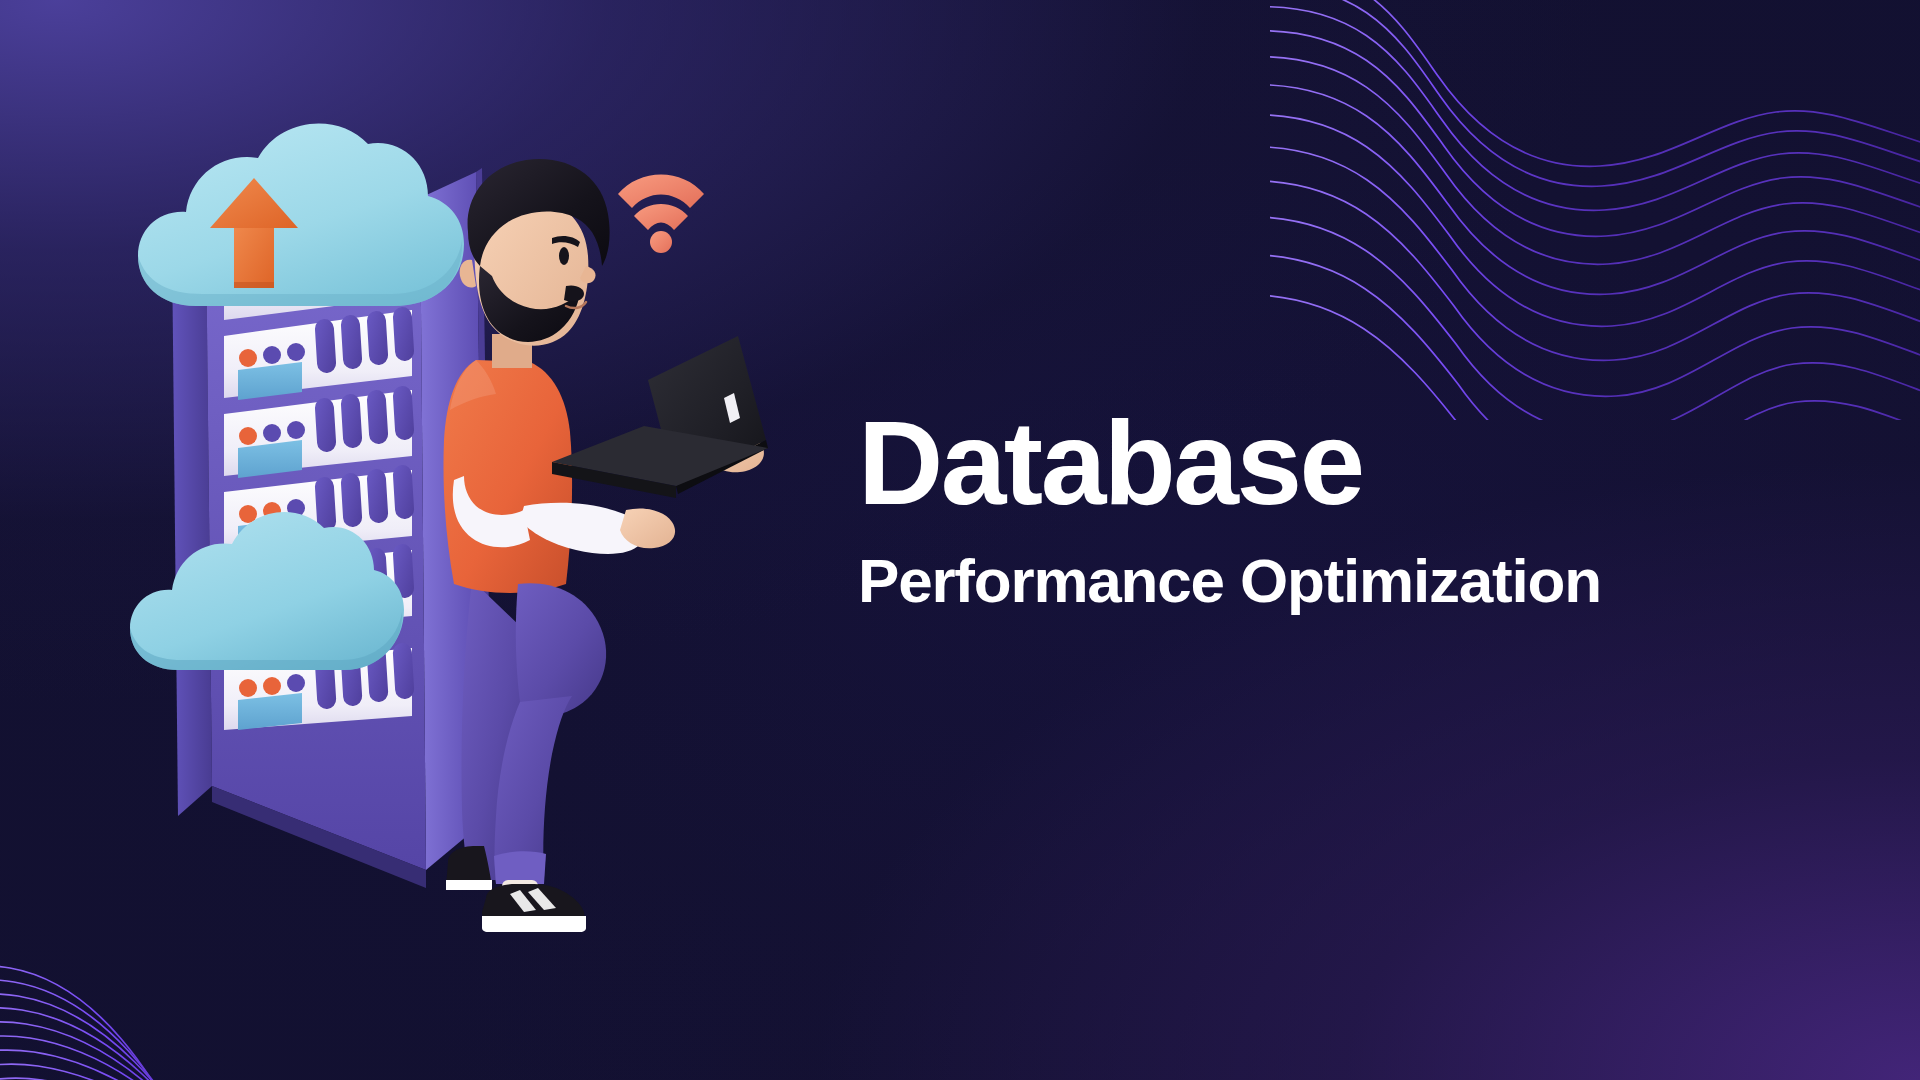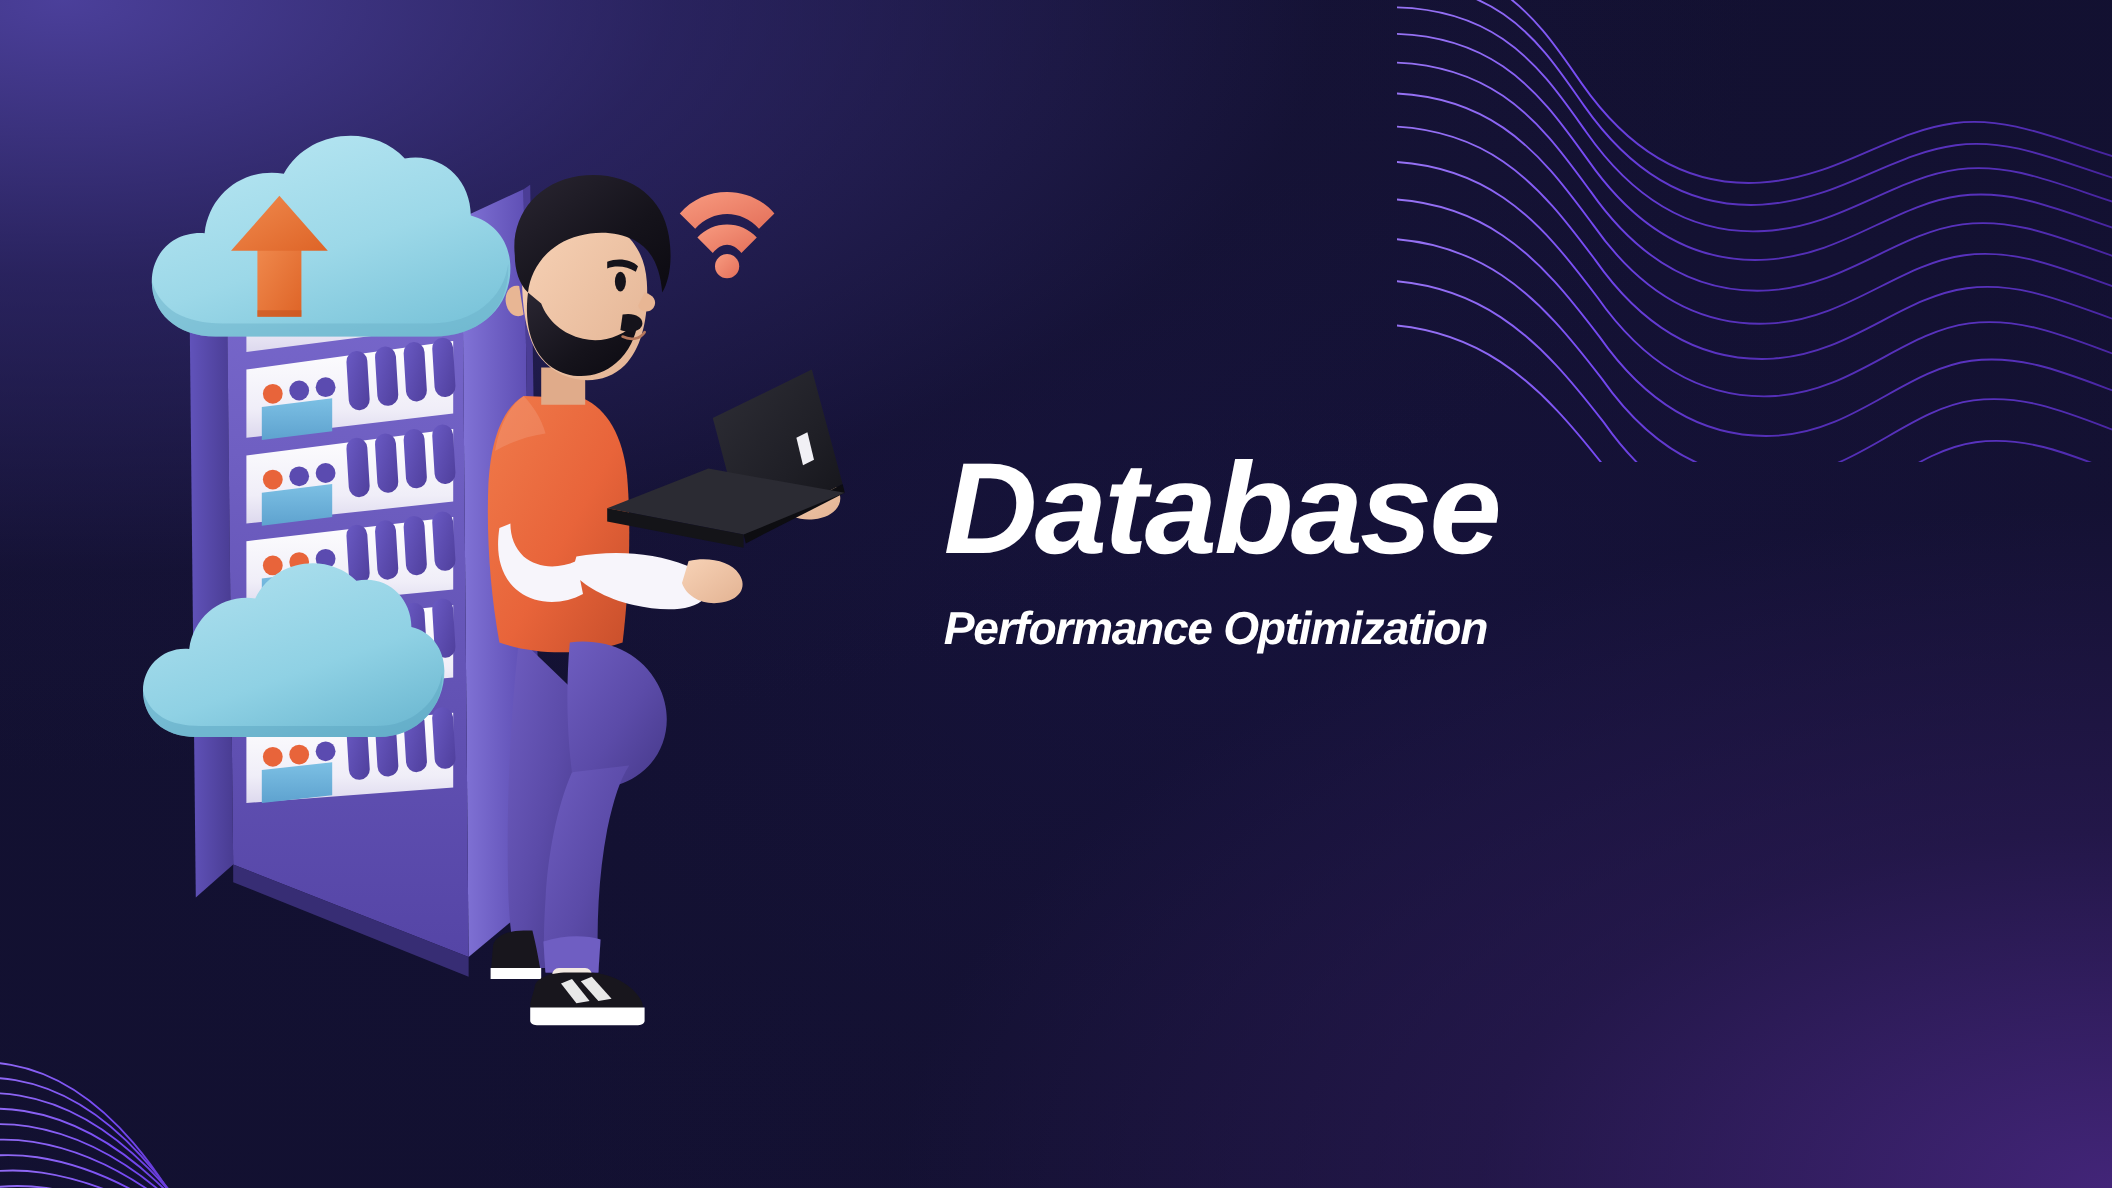--- a/index.html
+++ b/index.html
@@ -25,35 +25,34 @@
   
   .waves-tr { position:absolute; top:-40px; right:-50px; width:700px; height:460px; pointer-events:none; }
   .waves-bl { position:absolute; left:-130px; bottom:-120px; width:470px; height:330px; pointer-events:none; }
 
   
   .headline {
     position:absolute;
     left:858px;
     top:404px;
     width:960px;
-    font-style:italic;
   }
   .headline .title {
     font-family:"Liberation Sans", sans-serif;
     font-size:118px;
     line-height:1.0;
     font-weight:700;
     letter-spacing:-2.5px;
     color:#ffffff;
     white-space:nowrap;
   }
   .headline .subtitle {
     margin-top:28px;
     font-family:"Liberation Sans", sans-serif;
-    font-size:42px;
+    font-size:62px;
     line-height:1.0;
     font-weight:700;
     letter-spacing:-1.2px;
     color:#ffffff;
     white-space:nowrap;
   }
 
   
   .illustration {
     position:absolute;

